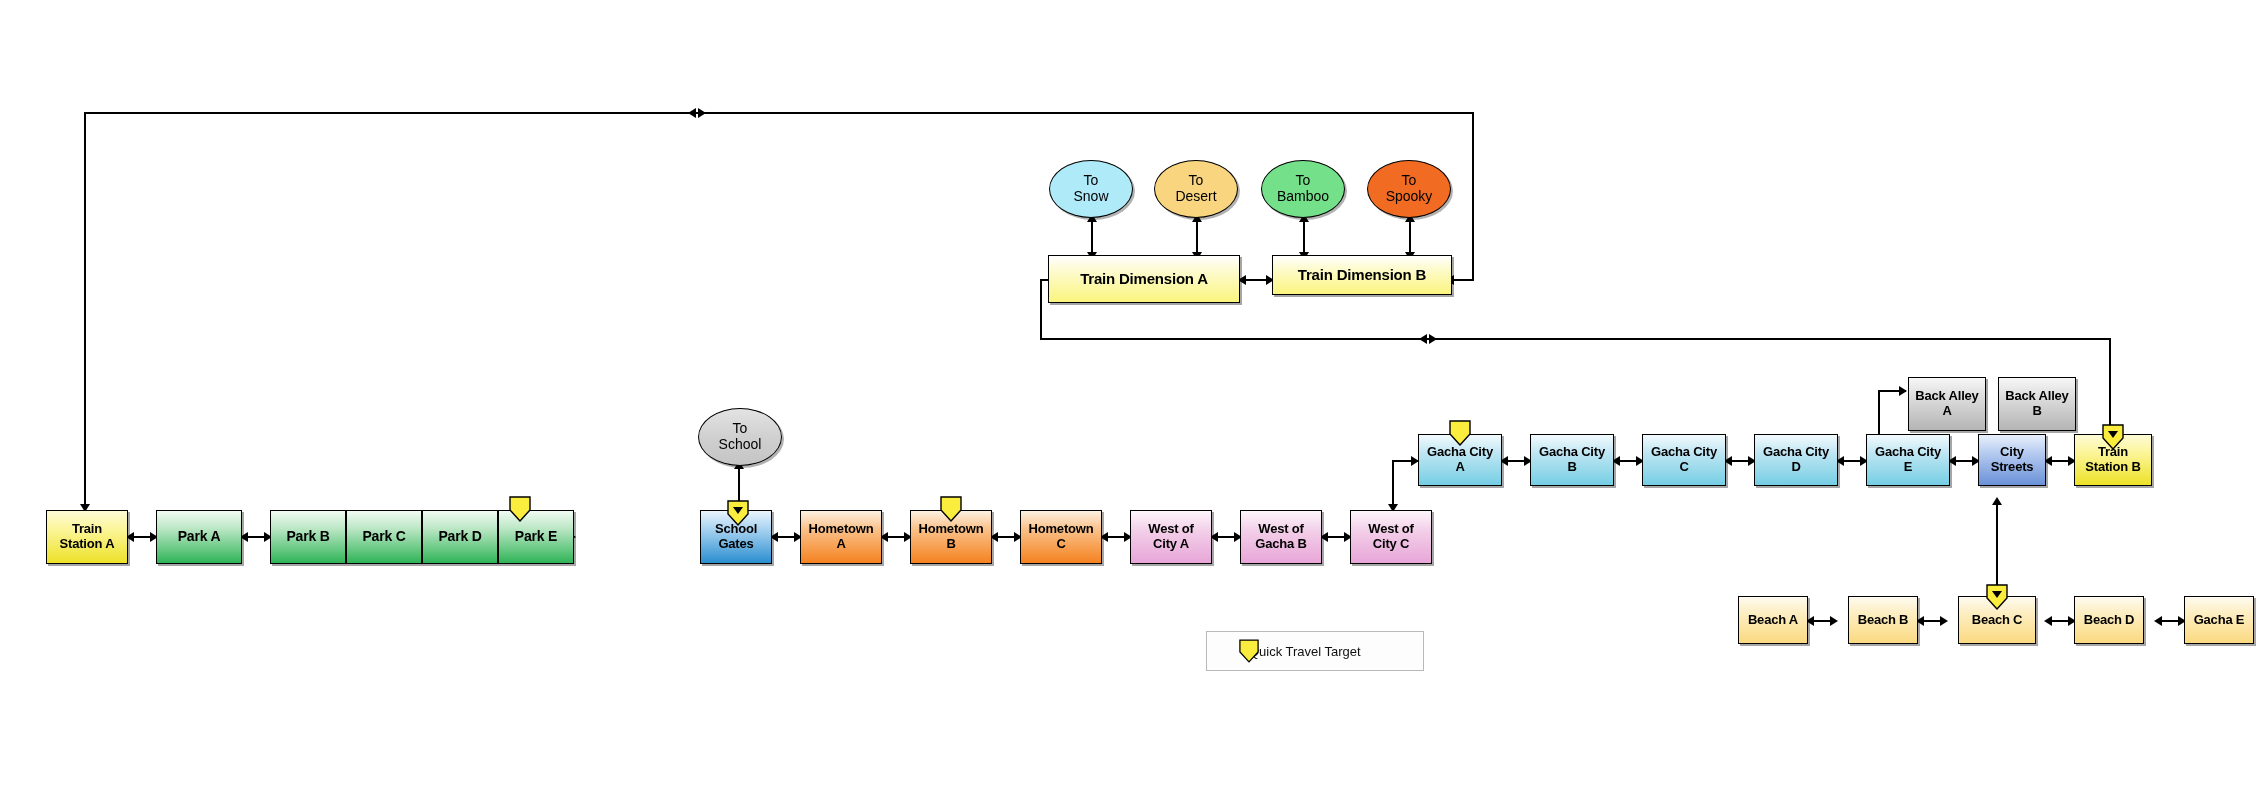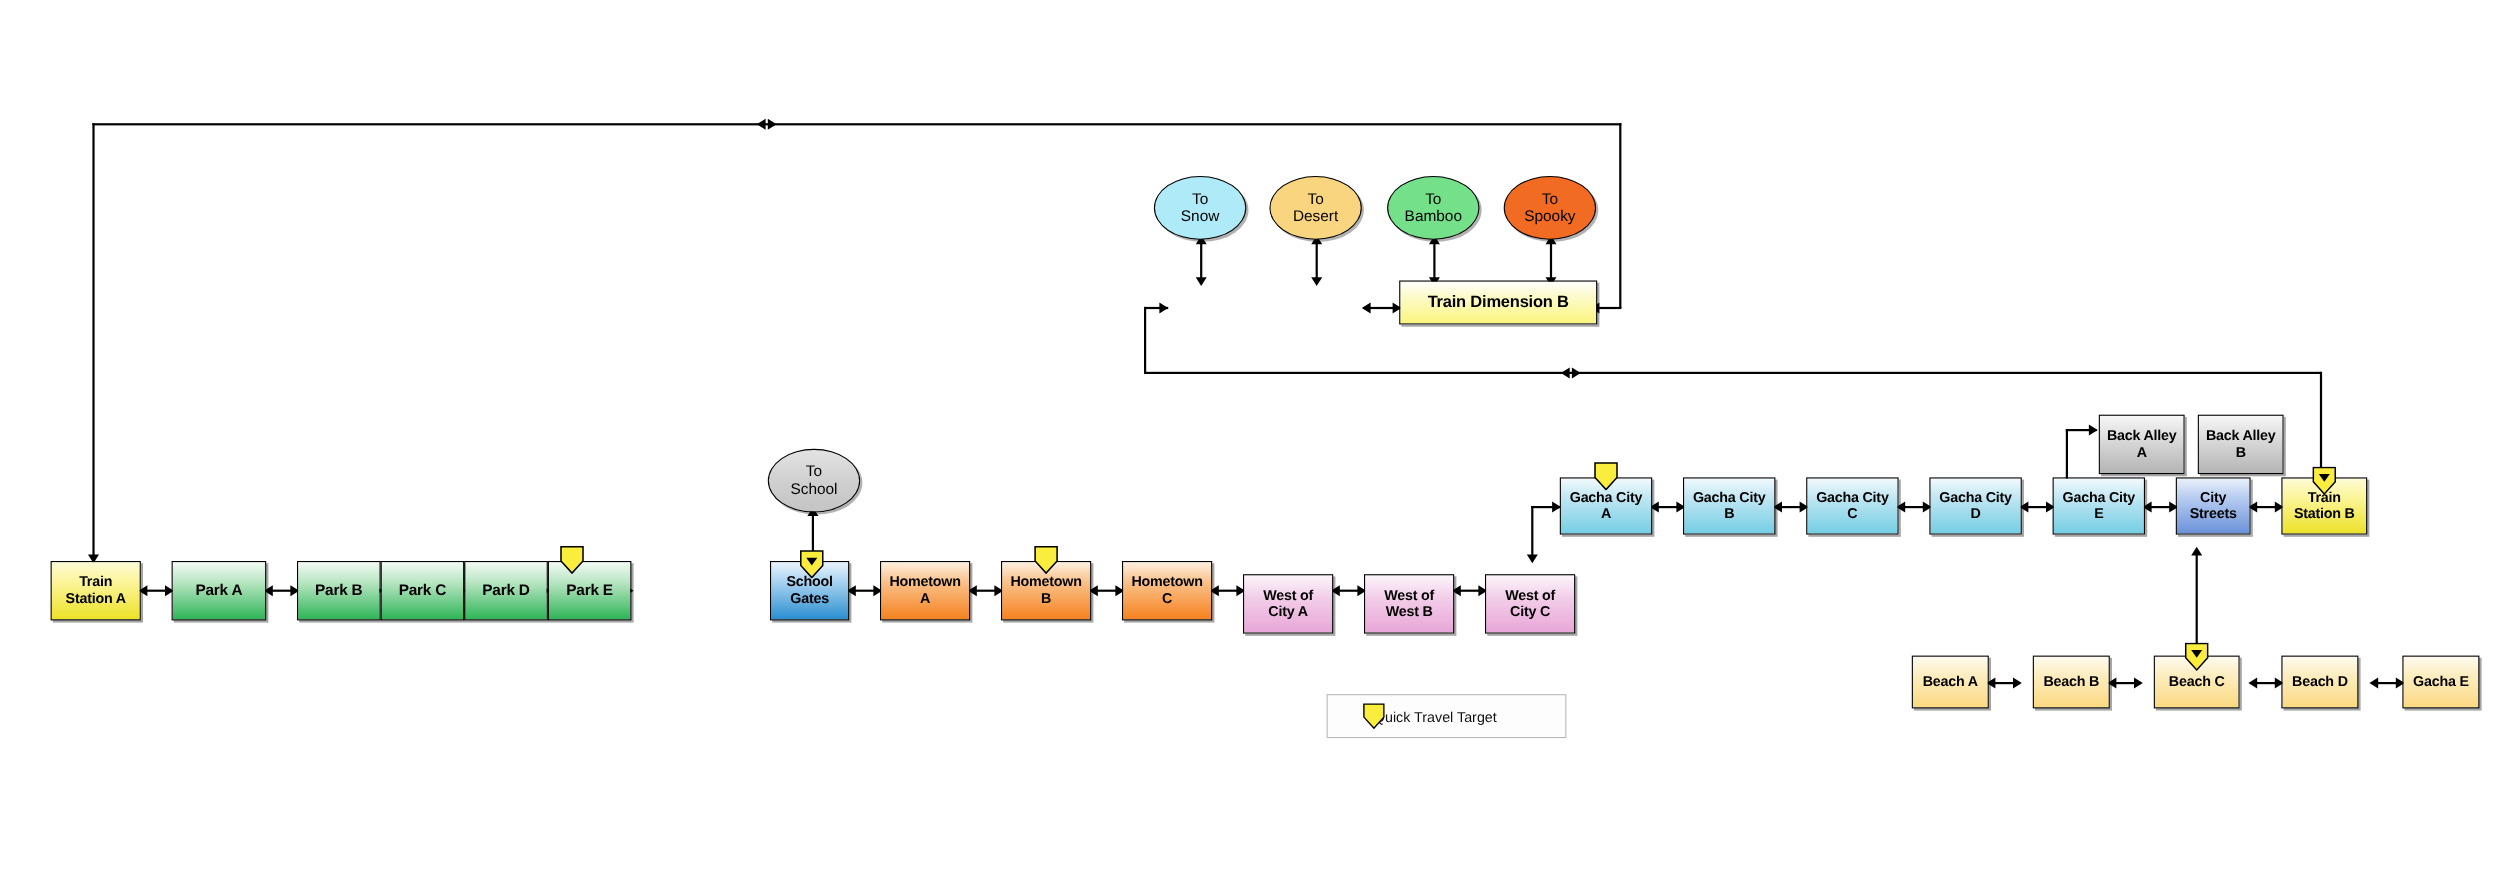--- a/index.html
+++ b/index.html
@@ -23,21 +23,21 @@
     border:1.5px solid #000;border-radius:50%;
     display:flex;align-items:center;justify-content:center;text-align:center;
     font-weight:normal;color:#000;line-height:1.12;z-index:5;
     box-shadow:2px 2px 0 rgba(0,0,0,0.30);
   }
   
   .g-trainstation{background:linear-gradient(180deg,#fdfbd6 0%,#fcf59a 35%,#ece228 100%);}
   .g-park{background:linear-gradient(180deg,#f2fbf3 0%,#b9e6c3 35%,#2fb457 100%);}
   .g-school{background:linear-gradient(180deg,#eaf4fc 0%,#a8d2f0 35%,#2a8ed0 100%);}
   .g-hometown{background:linear-gradient(180deg,#fdf0e2 0%,#fac189 35%,#f58220 100%);}
-  .g-west{background:linear-gradient(180deg,#fdf6fb 0%,#f2cde8 40%,#e8a6d8 100%);margin-top:12px;}
+  .g-west{background:linear-gradient(180deg,#fdf6fb 0%,#f2cde8 40%,#e8a6d8 100%);}
   .g-gacha{background:linear-gradient(180deg,#f2fafd 0%,#bde5f2 38%,#74cee4 100%);}
   .g-citystreets{background:linear-gradient(180deg,#e9f0fb 0%,#b7ccf0 35%,#6a91d8 100%);}
   .g-backalley{background:linear-gradient(180deg,#f7f7f7 0%,#dedede 35%,#b4b4b4 100%);margin-top:23px;}
   .g-beach{background:linear-gradient(180deg,#fefaf0 0%,#fdeec2 35%,#fbd981 100%);}
   .g-dimension{background:linear-gradient(180deg,#ffffff 0%,#fdfbd2 30%,#fbf57e 100%);}
   .g-snow{background:#aeeaf7;}
   .g-desert{background:#f8d57e;}
   .g-bamboo{background:#74e08a;}
   .g-spooky{background:#f26b22;}
   .g-toschool{background:linear-gradient(180deg,#e3e3e3 0%,#d0d0d0 50%,#c4c4c4 100%);}
@@ -203,20 +203,23 @@
   <div class="arw ar-r" style="left:1940px;top:616px;"></div>
 
   <div class="ln lnh" style="left:2046px;top:620px;width:28px;"></div>
   <div class="arw ar-l" style="left:2044px;top:616px;"></div>
   <div class="arw ar-r" style="left:2068px;top:616px;"></div>
 
   <div class="ln lnh" style="left:2156px;top:620px;width:28px;"></div>
   <div class="arw ar-l" style="left:2154px;top:616px;"></div>
   <div class="arw ar-r" style="left:2178px;top:616px;"></div>
 
+  <div class="node sh g-dimension" style="left:1048px;top:255px;width:192px;height:48px;font-size:15px;">
+    <span>Train Dimension A</span>
+  </div>
   <div class="node sh g-dimension" style="left:1272px;top:255px;width:180px;height:40px;font-size:15px;">
     <span>Train Dimension B</span>
   </div>
 
   <div class="ell g-snow" style="left:1049px;top:160px;width:84px;height:58px;font-size:14px;">
     <div><span>To</span><br><span>Snow</span></div>
   </div>
   <div class="ell g-desert" style="left:1154px;top:160px;width:84px;height:58px;font-size:14px;">
     <div><span>To</span><br><span>Desert</span></div>
   </div>
@@ -258,21 +261,21 @@
   <div class="node sh g-hometown" style="left:910px;top:510px;width:82px;height:54px;font-size:13px;">
     <div><span>Hometown</span><br><span>B</span></div>
   </div>
   <div class="node sh g-hometown" style="left:1020px;top:510px;width:82px;height:54px;font-size:13px;">
     <div><span>Hometown</span><br><span>C</span></div>
   </div>
   <div class="node sh g-west" style="left:1130px;top:510px;width:82px;height:54px;font-size:13px;">
     <div><span>West of</span><br><span>City A</span></div>
   </div>
   <div class="node sh g-west" style="left:1240px;top:510px;width:82px;height:54px;font-size:13px;">
-    <div><span>West of</span><br><span>West B</span></div>
+    <div><span>West of</span><br><span>Gacha B</span></div>
   </div>
   <div class="node sh g-west" style="left:1350px;top:510px;width:82px;height:54px;font-size:13px;">
     <div><span>West of</span><br><span>City C</span></div>
   </div>
 
   <div class="node sh g-gacha" style="left:1418px;top:434px;width:84px;height:52px;font-size:13px;">
     <div><span>Gacha City</span><br><span>A</span></div>
   </div>
   <div class="node sh g-gacha" style="left:1530px;top:434px;width:84px;height:52px;font-size:13px;">
     <div><span>Gacha City</span><br><span>B</span></div>

